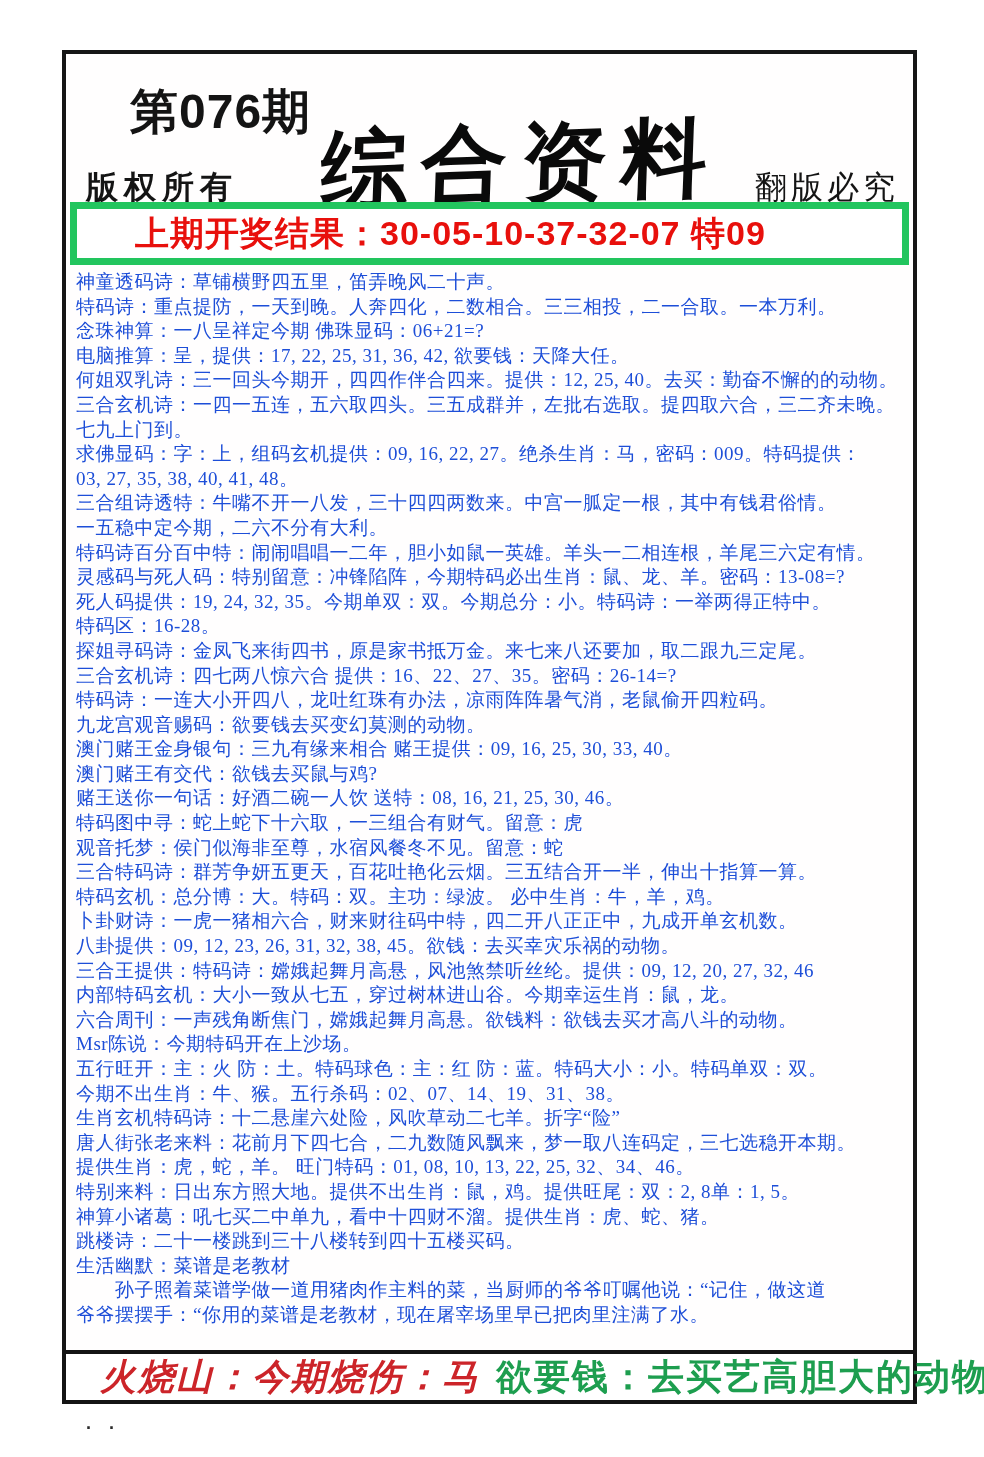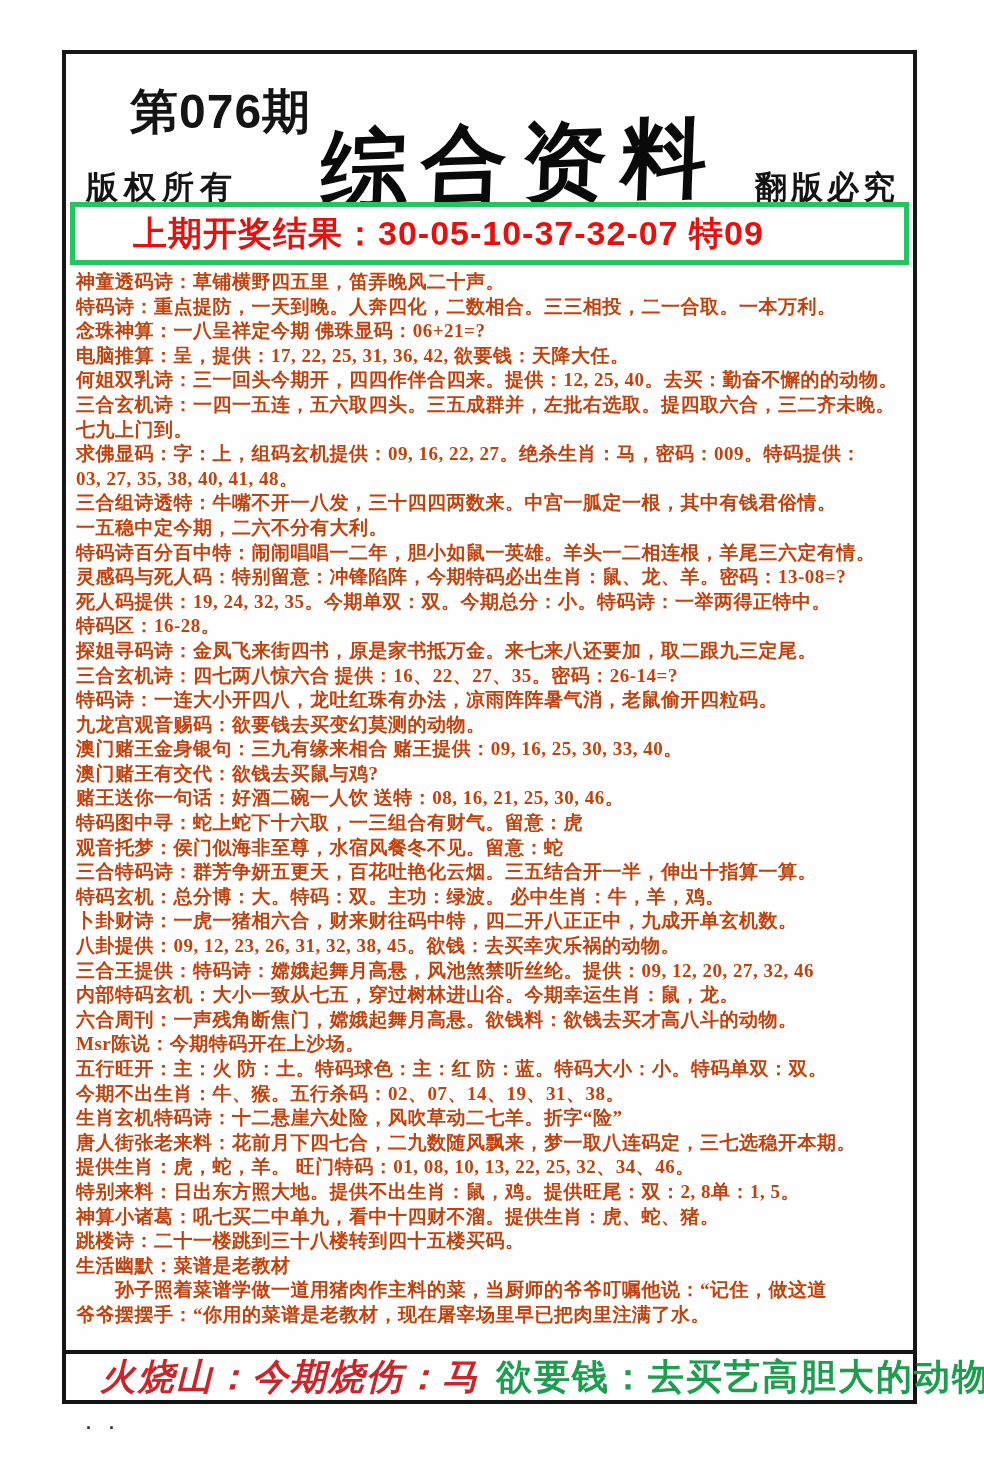--- a/index.html
+++ b/index.html
@@ -34,49 +34,49 @@
     transform: rotate(-2deg) skewX(-4deg);
     white-space: nowrap;
   }
   .notice-left {
     position: absolute; left: 20px; top: 112px;
     font-size: 32px; font-weight: 900; letter-spacing: 6px; color: #141414;
     font-family: "Liberation Serif", serif;
   }
   .notice-right {
     position: absolute; right: 14px; top: 112px;
-    font-size: 32px; font-weight: 700; letter-spacing: 4px; color: #141414;
+    font-size: 32px; font-weight: 400; letter-spacing: 4px; color: #141414;
     font-family: "Liberation Serif", serif;
   }
 
   
   .result-box {
     position: absolute; left: 4px; right: 4px; top: 148px;
     height: 63px;
-    border: 5px solid #22c55e;
+    border: 7px solid #22c55e;
     background: #ffffff;
     display: flex; align-items: center;
   }
   .result-text {
     padding-left: 58px;
     font-size: 34px; font-weight: 900; letter-spacing: 1px;
     color: #e8100c;
     white-space: nowrap;
   }
 
   
   .body-lines {
     position: absolute; left: 10px; right: 6px; top: 216px;
   }
   .body-line {
     font-size: 19px;
-    font-weight: 700;
+    font-weight: 400;
     line-height: 24.6px;
     height: 24.6px;
-    color: #c2410c;
+    color: #1d4ed8;
     white-space: nowrap;
     overflow: hidden;
     letter-spacing: 0.5px;
     font-family: "Liberation Serif", serif;
   }
 
   
   .footer-box {
     position: absolute; left: -4px; right: -4px; bottom: -4px;
     height: 54px;

